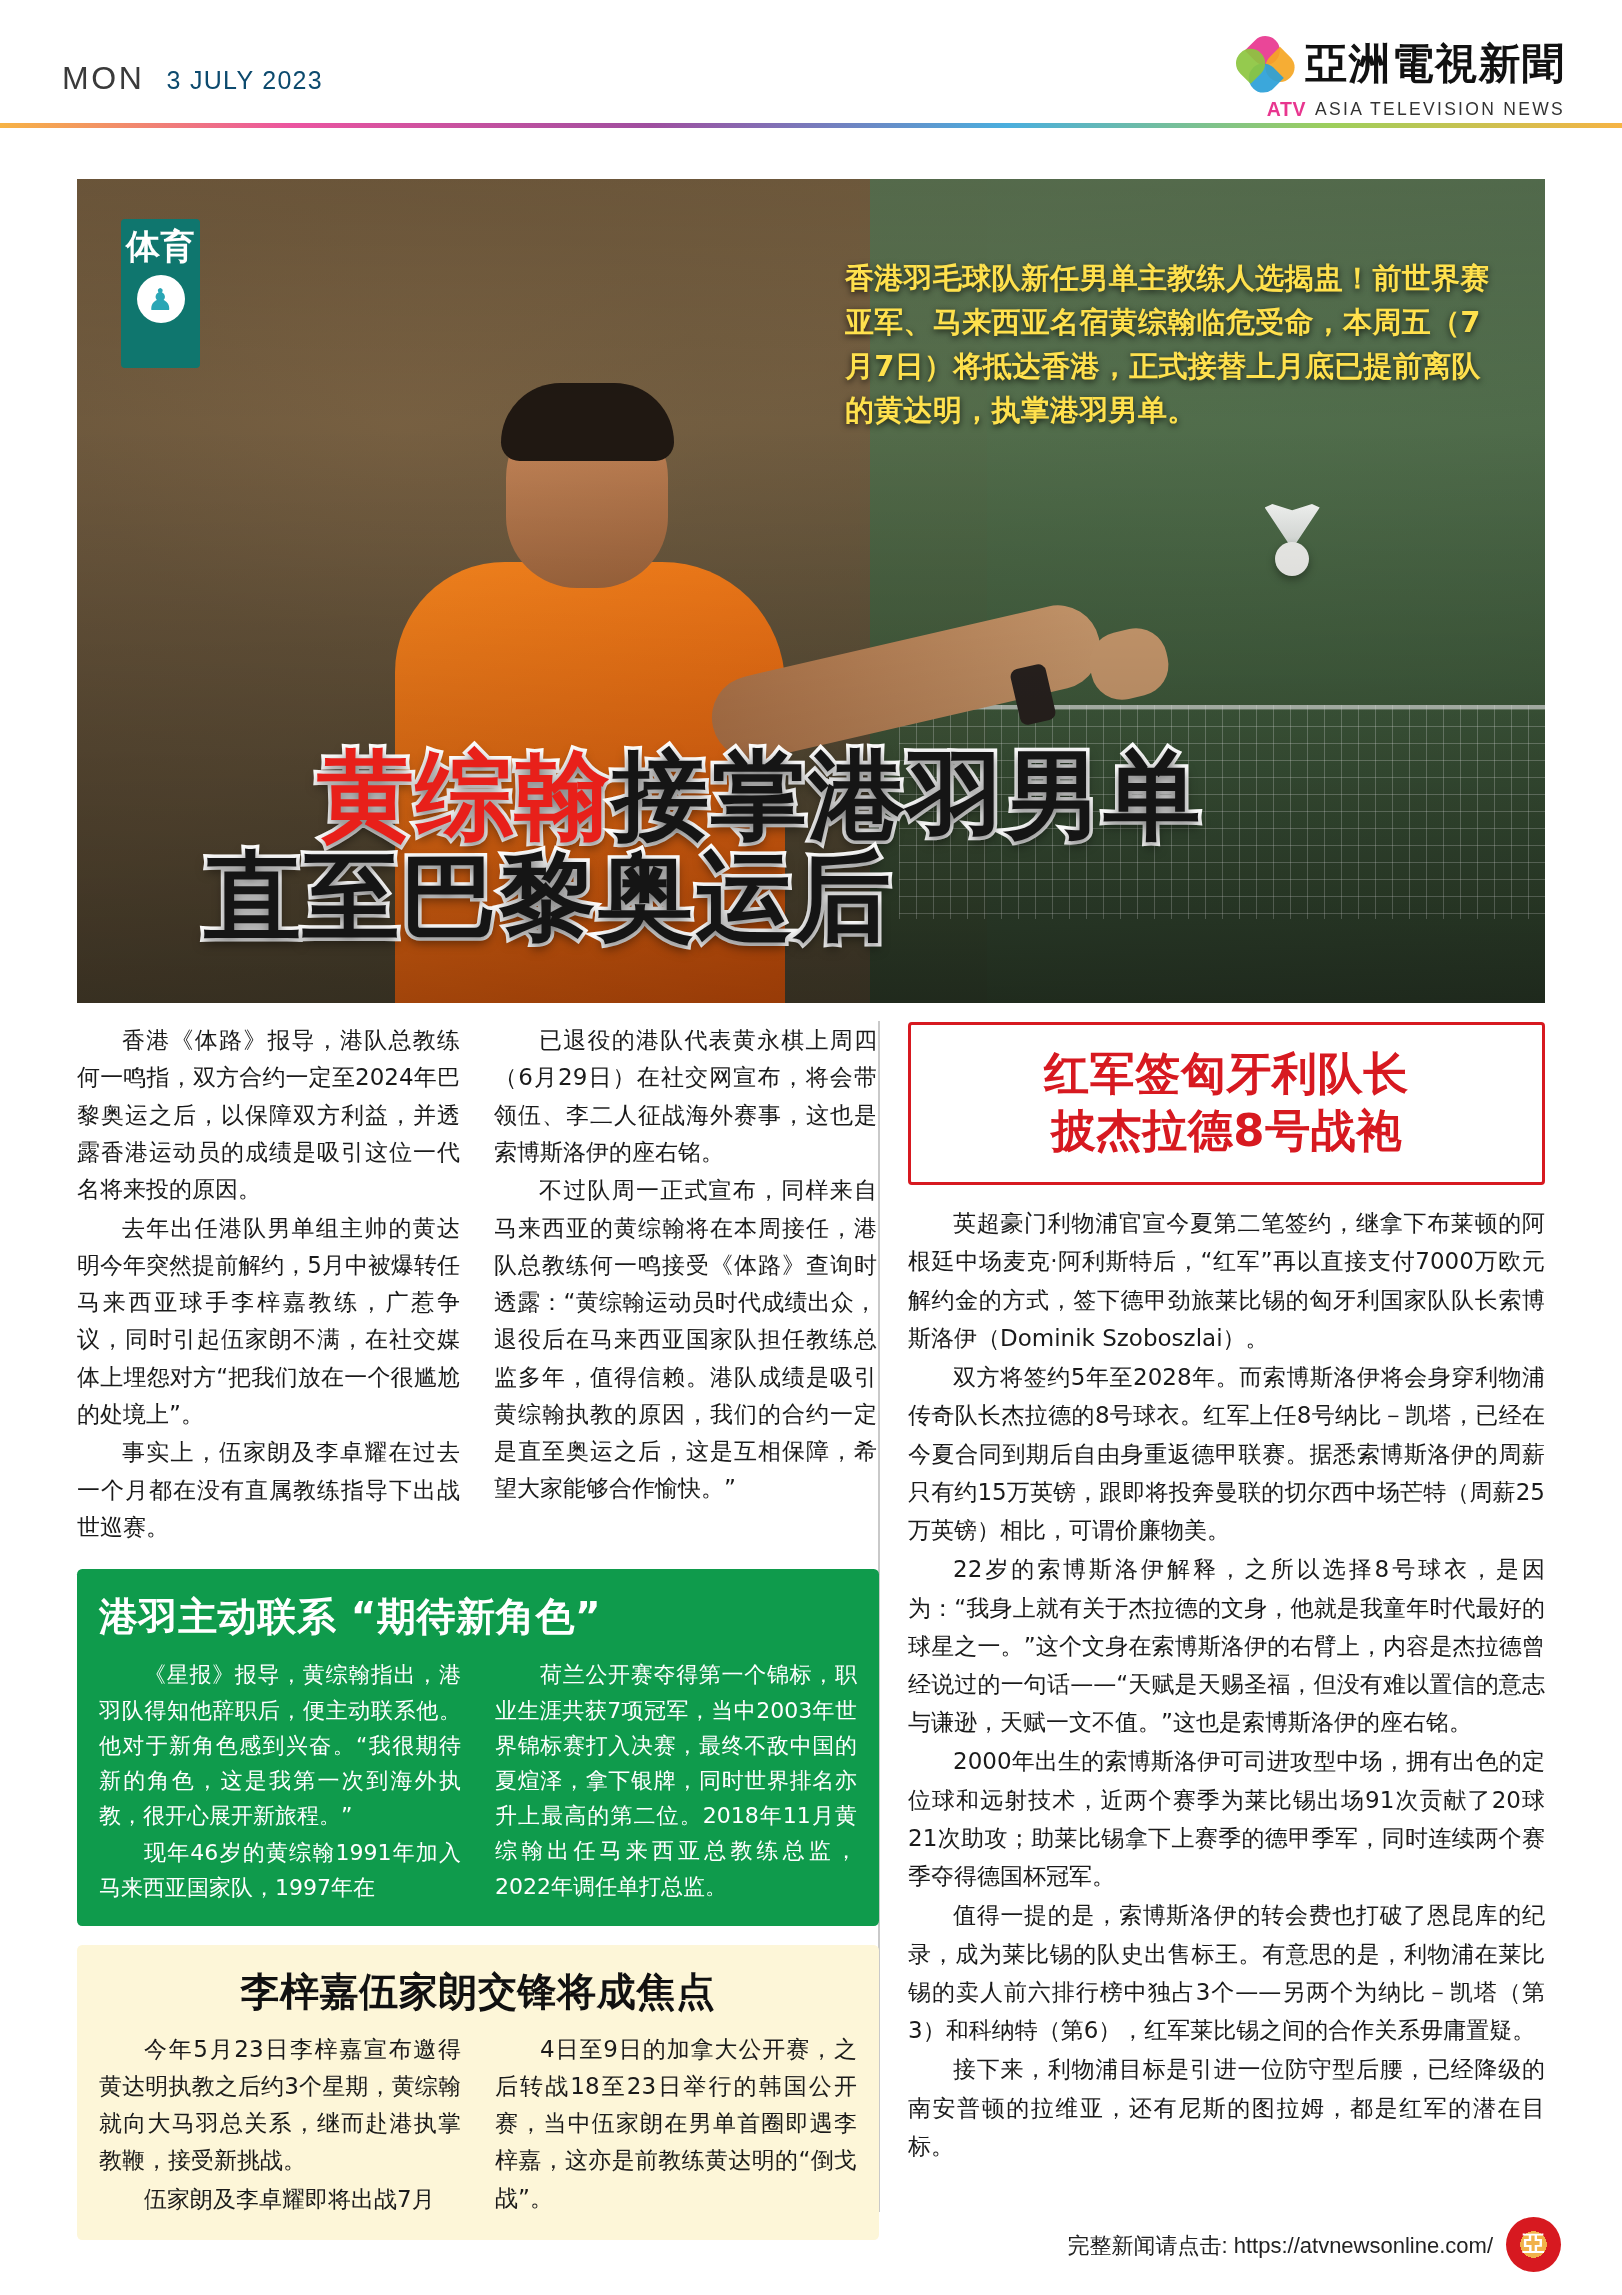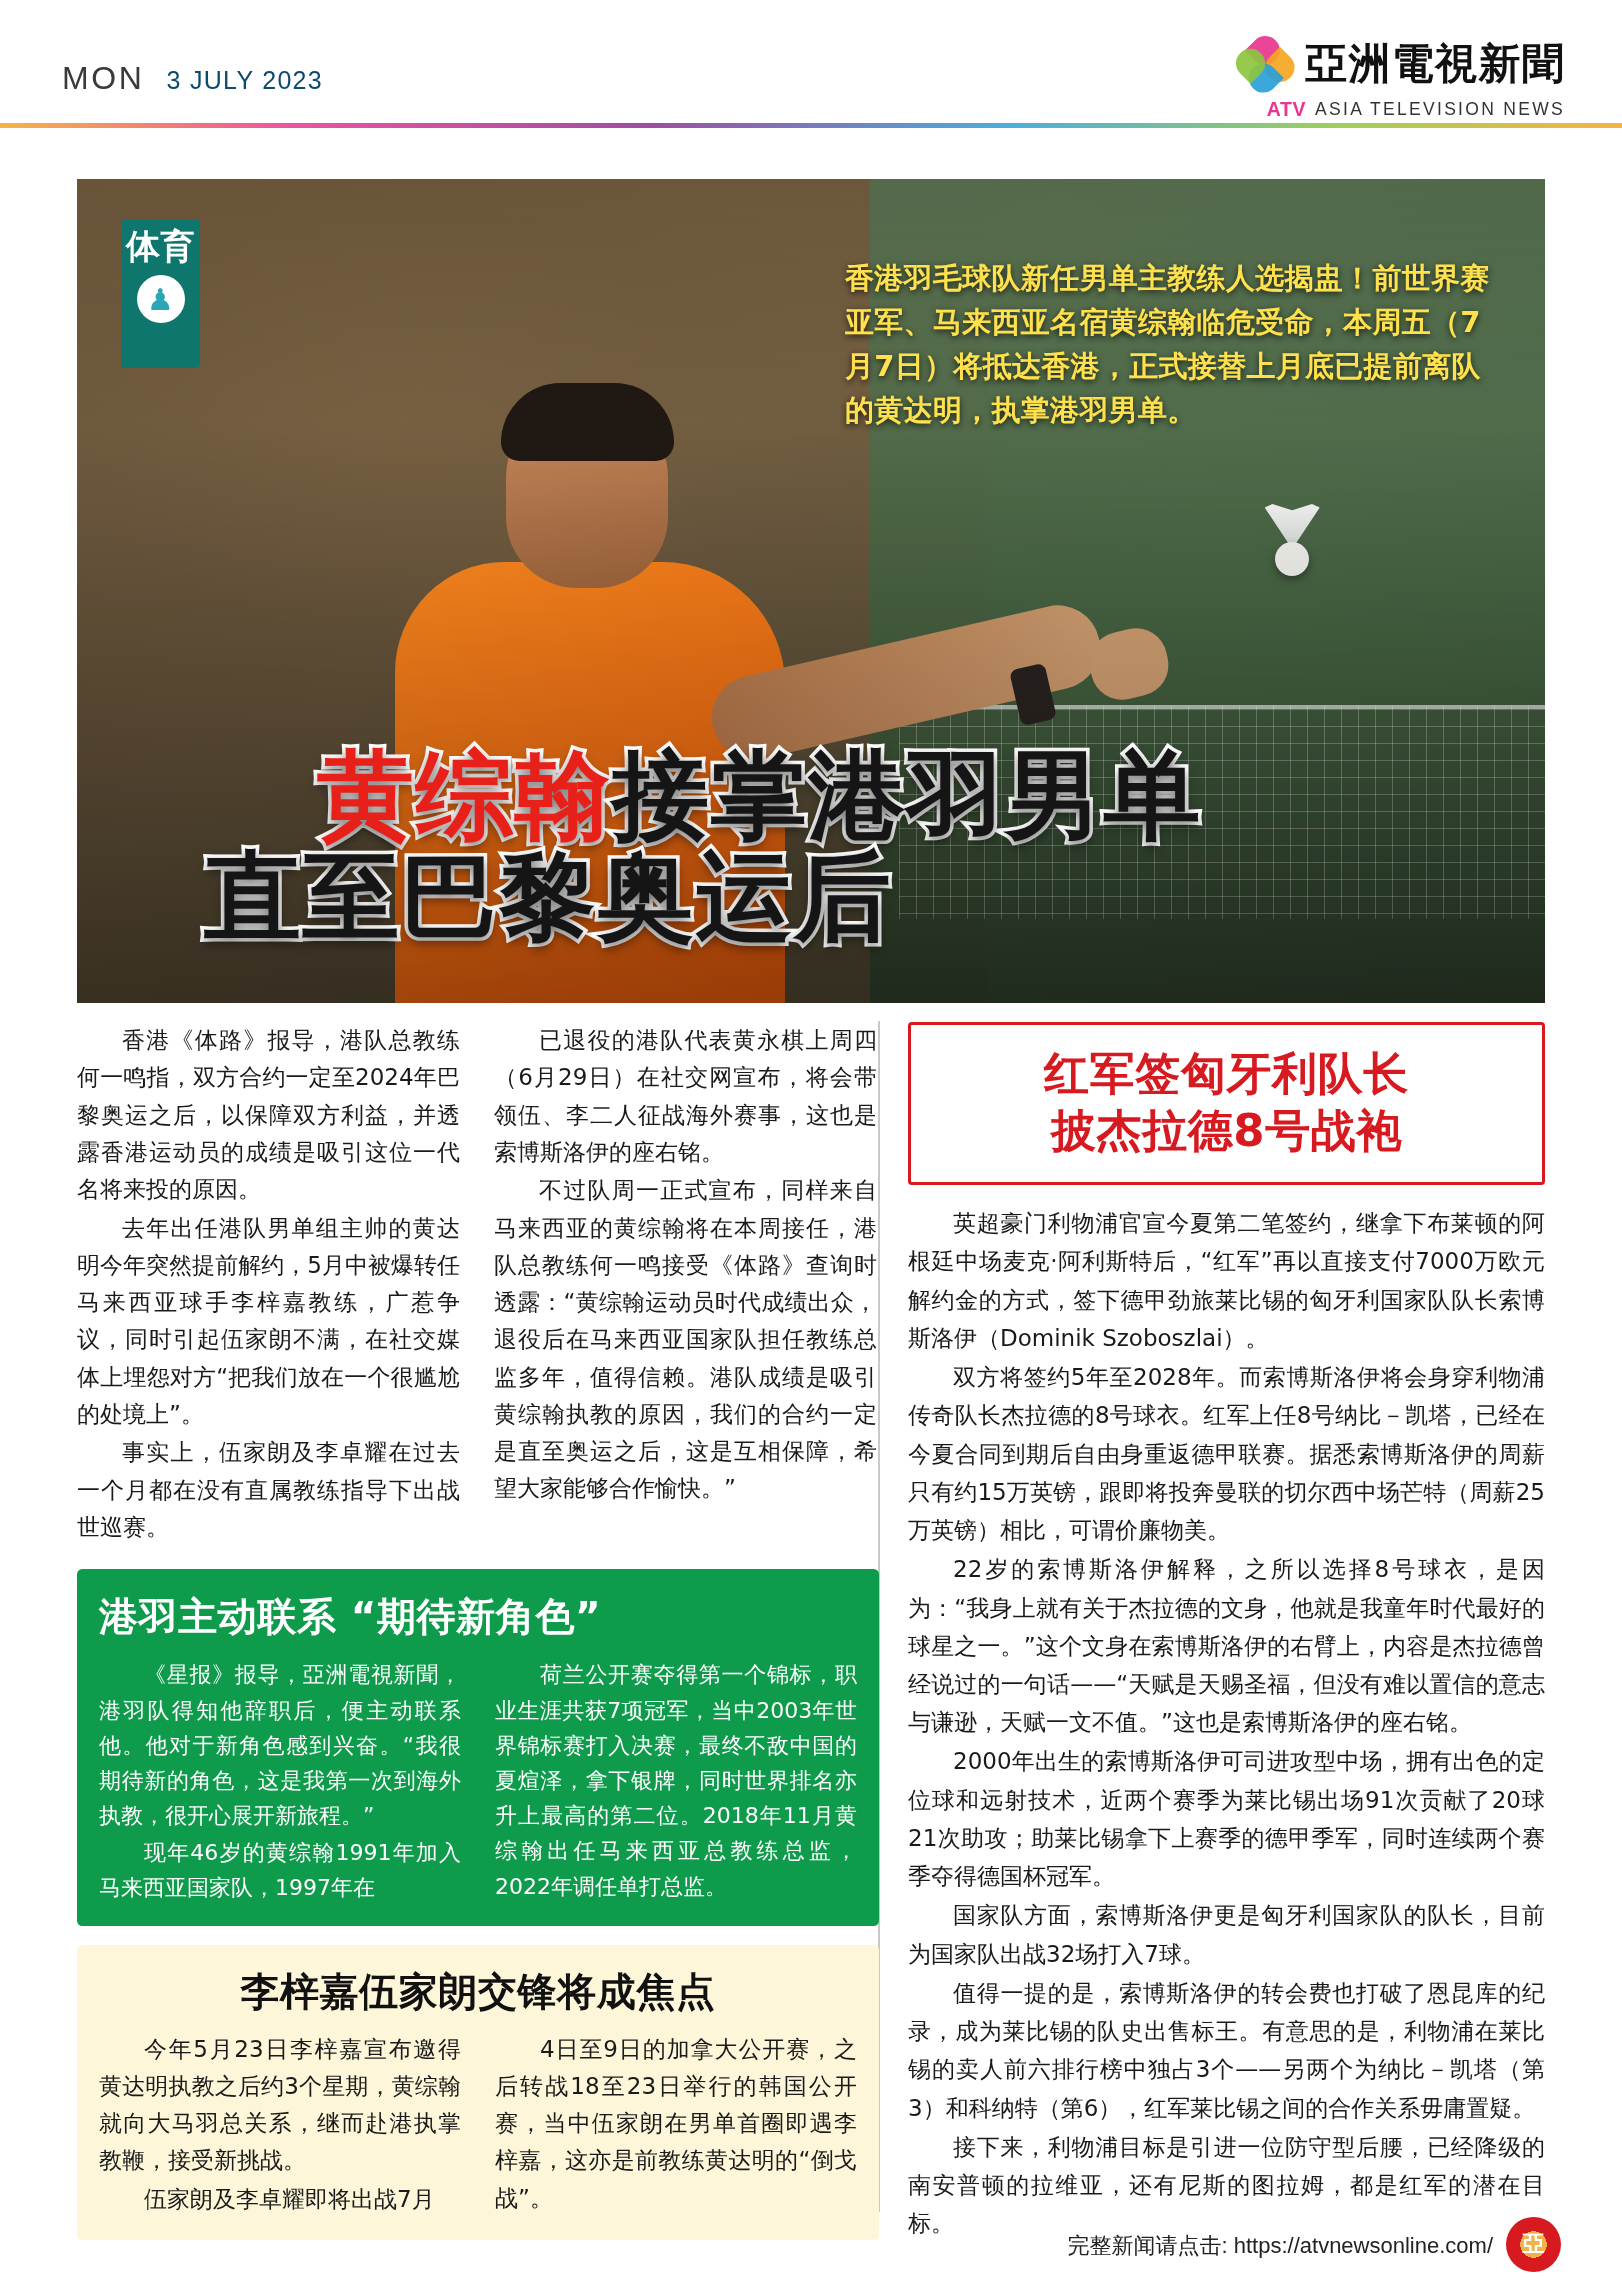--- a/index.html
+++ b/index.html
@@ -344,21 +344,21 @@
     <div class="col">
       <p class="body">已退役的港队代表黄永棋上周四（6月29日）在社交网宣布，将会带领伍、李二人征战海外赛事，这也是索博斯洛伊的座右铭。</p>
       <p class="body">不过队周一正式宣布，同样来自马来西亚的黄综翰将在本周接任，港队总教练何一鸣接受《体路》查询时透露：“黄综翰运动员时代成绩出众，退役后在马来西亚国家队担任教练总监多年，值得信赖。港队成绩是吸引黄综翰执教的原因，我们的合约一定是直至奥运之后，这是互相保障，希望大家能够合作愉快。”</p>
     </div>
   </div>
 
   <div class="greenbox">
     <h2>港羽主动联系 “期待新角色”</h2>
     <div class="colpair">
       <div class="col">
-        <p class="body">《星报》报导，亞洲電視新聞，港羽队得知他辞职后，便主动联系他。他对于新角色感到兴奋。“我很期待新的角色，这是我第一次到海外执教，很开心展开新旅程。”</p>
+        <p class="body">《星报》报导，黄综翰指出，港羽队得知他辞职后，便主动联系他。他对于新角色感到兴奋。“我很期待新的角色，这是我第一次到海外执教，很开心展开新旅程。”</p>
         <p class="body">现年46岁的黄综翰1991年加入马来西亚国家队，1997年在</p>
       </div>
       <div class="col">
         <p class="body">荷兰公开赛夺得第一个锦标，职业生涯共获7项冠军，当中2003年世界锦标赛打入决赛，最终不敌中国的夏煊泽，拿下银牌，同时世界排名亦升上最高的第二位。2018年11月黄综翰出任马来西亚总教练总监，2022年调任单打总监。</p>
       </div>
     </div>
   </div>
 
   <div class="yellowbox">
     <h2>李梓嘉伍家朗交锋将成焦点</h2>
@@ -380,21 +380,20 @@
     <h2>
       <span>红军签匈牙利队长</span><br>
       <span>披杰拉德8号战袍</span>
     </h2>
   </div>
   <div class="right-body">
     <p class="body">英超豪门利物浦官宣今夏第二笔签约，继拿下布莱顿的阿根廷中场麦克·阿利斯特后，“红军”再以直接支付7000万欧元解约金的方式，签下德甲劲旅莱比锡的匈牙利国家队队长索博斯洛伊（Dominik Szoboszlai）。</p>
     <p class="body">双方将签约5年至2028年。而索博斯洛伊将会身穿利物浦传奇队长杰拉德的8号球衣。红军上任8号纳比－凯塔，已经在今夏合同到期后自由身重返德甲联赛。据悉索博斯洛伊的周薪只有约15万英镑，跟即将投奔曼联的切尔西中场芒特（周薪25万英镑）相比，可谓价廉物美。</p>
     <p class="body">22岁的索博斯洛伊解释，之所以选择8号球衣，是因为：“我身上就有关于杰拉德的文身，他就是我童年时代最好的球星之一。”这个文身在索博斯洛伊的右臂上，内容是杰拉德曾经说过的一句话——“天赋是天赐圣福，但没有难以置信的意志与谦逊，天赋一文不值。”这也是索博斯洛伊的座右铭。</p>
     <p class="body">2000年出生的索博斯洛伊可司进攻型中场，拥有出色的定位球和远射技术，近两个赛季为莱比锡出场91次贡献了20球21次助攻；助莱比锡拿下上赛季的德甲季军，同时连续两个赛季夺得德国杯冠军。</p>
-    <p class="body">国家队方面，索博斯洛伊更是匈牙利国家队的队长，目前为国家队出战32场打入7球。</p>
     <p class="body">值得一提的是，索博斯洛伊的转会费也打破了恩昆库的纪录，成为莱比锡的队史出售标王。有意思的是，利物浦在莱比锡的卖人前六排行榜中独占3个——另两个为纳比－凯塔（第3）和科纳特（第6），红军莱比锡之间的合作关系毋庸置疑。</p>
     <p class="body">接下来，利物浦目标是引进一位防守型后腰，已经降级的南安普顿的拉维亚，还有尼斯的图拉姆，都是红军的潜在目标。</p>
   </div>
 </div>
 
 <div class="footer">
   <div class="footer-rule"></div>
   <div class="footer-text">完整新闻请点击: https://atvnewsonline.com/</div>
   <div class="footer-logo">亞</div>
 </div>

